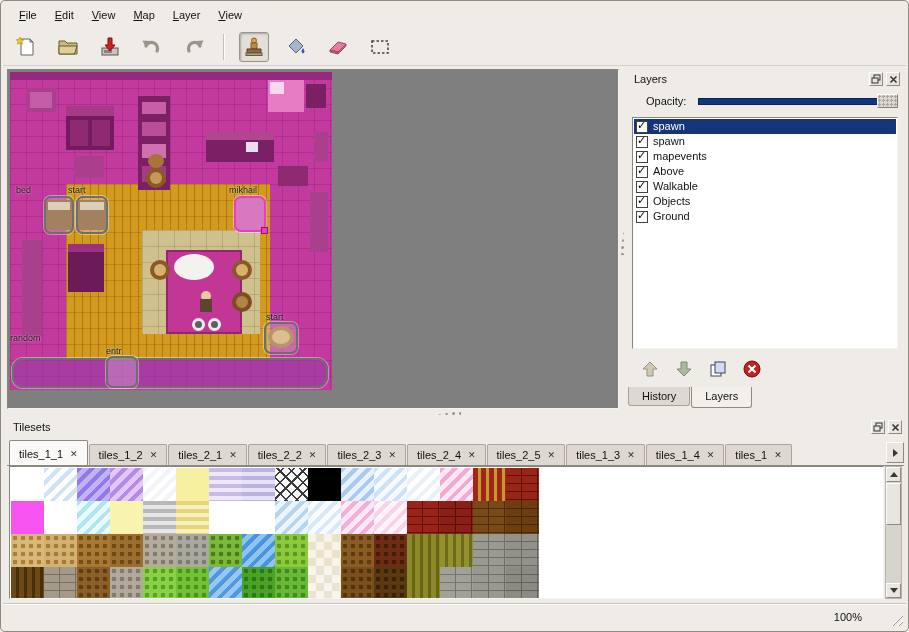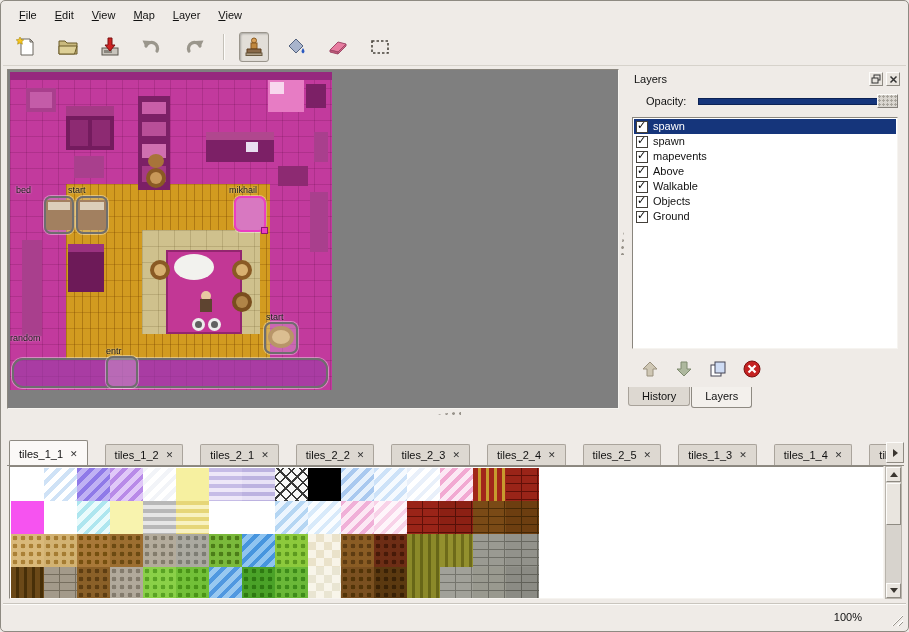--- a/index.html
+++ b/index.html
@@ -55,21 +55,21 @@
 .layer-name{line-height:15px;}
 .layer-btns{position:absolute;left:12px;top:286px;height:28px;display:flex;align-items:center;gap:10px;}
 .icon-btn{width:24px;height:24px;display:flex;align-items:center;justify-content:center;background:transparent;border:none;}
 .dock-tabs{position:absolute;left:2px;top:318px;height:22px;display:flex;align-items:flex-start;}
 .dock-tab{padding:3px 13px;background:#ddd8d1;border:1px solid #a8a29a;border-top:none;border-radius:0 0 3px 3px;margin-right:1px;}
 .dock-tab.active{background:#f3f0ec;border-color:#8e8a82;padding-bottom:5px;}
 
 
 .ts-tabbar{position:absolute;left:2px;right:2px;top:22px;height:27px;display:flex;align-items:flex-end;border-bottom:1px solid #8e8a82;padding-left:2px;}
 .ts-tabs{display:flex;align-items:flex-end;flex:1;overflow:hidden;height:27px;}
-.ts-tab{display:flex;align-items:center;gap:7px;padding:0 9px;height:21px;flex:none;background:#ddd8d1;border:1px solid #aaa49c;border-bottom:none;border-radius:2px 2px 0 0;margin-right:17px;}
+.ts-tab{display:flex;align-items:center;gap:7px;padding:0 9px;height:21px;flex:none;background:#ddd8d1;border:1px solid #aaa49c;border-bottom:none;border-radius:2px 2px 0 0;margin-right:1px;}
 .ts-tab.active{height:26px;background:#fbf9f7;border-color:#8e8a82;margin-bottom:-1px;position:relative;z-index:2;}
 .ts-tab-close{font-size:9px;color:#333;}
 .ts-scroll{flex:none;width:18px;height:21px;margin-bottom:2px;background:#e9e5df;border:1px solid;border-color:#fdfcfa #8e8a82 #8e8a82 #fdfcfa;display:flex;align-items:center;justify-content:center;}
 .ts-content{position:absolute;left:4px;top:49px;right:22px;bottom:4px;background:#fff;border:1px solid;border-color:#8a867e #f6f4f0 #f6f4f0 #8a867e;overflow:hidden;}
 .tile-grid{position:absolute;left:1px;top:1px;}
 .tile-row{display:flex;height:33px;}
 .tile{width:33px;height:33px;flex:none;}
 .vscroll{position:absolute;right:4px;top:49px;bottom:4px;width:17px;background:#d7d3cd;border:1px solid #b8b4ac;}
 .sb-btn{position:absolute;left:0;width:15px;height:15px;background:#e9e5df;border:1px solid;border-color:#fdfcfa #8e8a82 #8e8a82 #fdfcfa;display:flex;align-items:center;justify-content:center;}
 .sb-btn.up{top:0;}
@@ -326,20 +326,34 @@
       <div class="dock-tab">History</div>
       <div class="dock-tab active">Layers</div>
     </div>
 </div>
 
 <div class="hsplitter">
     <div class="grip"></div>
   </div>
 
 <div class="tilesets-dock">
+  <div class="dock-titlebar">
+    <span class="dock-title">Tilesets</span>
+    <span class="dock-btn">
+        <svg width="10" height="10" viewBox="0 0 10 10">
+          <rect x="3" y="1" width="6" height="5" fill="none" stroke="#333"></rect>
+          <rect x="1" y="4" width="6" height="5" fill="#e9e5df" stroke="#333"></rect>
+        </svg>
+      </span>
+    <span class="dock-btn">
+        <svg width="9" height="9" viewBox="0 0 9 9">
+          <path d="M1.5 1.5 L7.5 7.5 M7.5 1.5 L1.5 7.5" stroke="#333" stroke-width="1.5"></path>
+        </svg>
+      </span>
+  </div>
   <div class="ts-tabbar">
     <div class="ts-tabs">
         <div class="ts-tab active">
           <span class="ts-tab-label">tiles_1_1</span>
           <span class="ts-tab-close">✕</span>
         </div>
         <div class="ts-tab">
           <span class="ts-tab-label">tiles_1_2</span>
           <span class="ts-tab-close">✕</span>
         </div>

